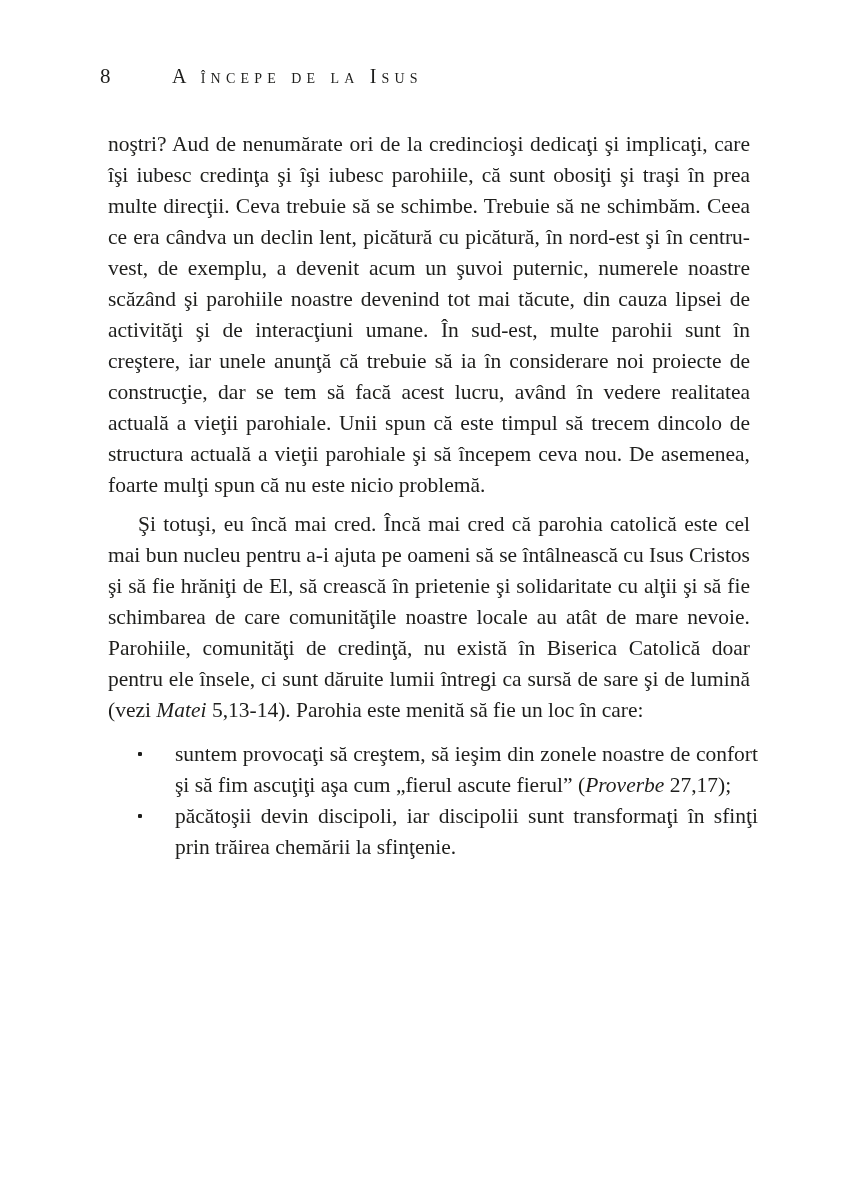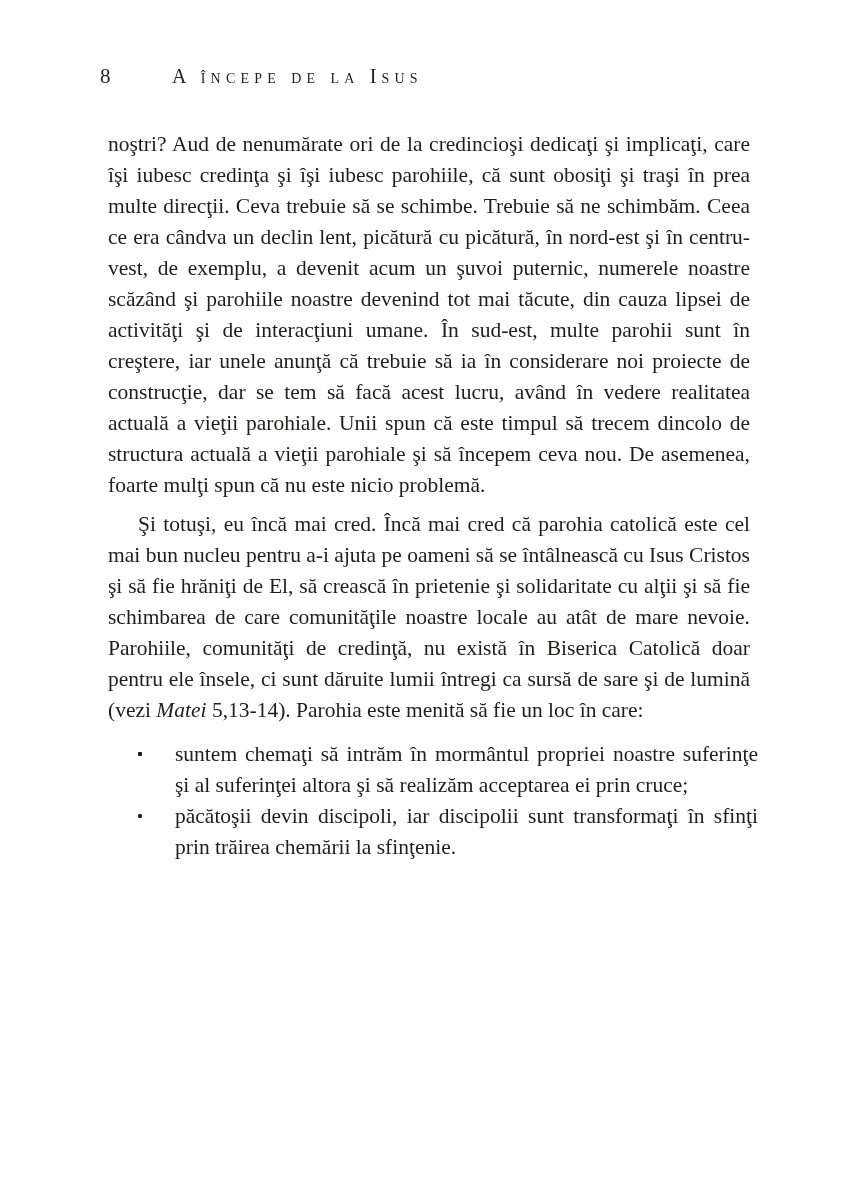--- a/index.html
+++ b/index.html
@@ -92,24 +92,24 @@
 
     <ul class="bullet-list">
       <li class="bullet-item">
         <span class="bullet-marker">•</span>
       </li>
       <li class="bullet-item">
         <span class="bullet-marker">•</span>
       </li>
       <li class="bullet-item">
         <span class="bullet-marker">•</span>
+        <span class="li-text"><span>suntem provocaţi să creştem, să ieşim din zonele noastre de confort şi să fim ascuţiţi aşa cum „fierul ascute fierul” (</span><em>Proverbe</em><span> 27,17);</span></span>
       </li>
       <li class="bullet-item">
         <span class="bullet-marker">•</span>
-        <span class="li-text"><span>suntem chemaţi să intrăm în mormântul propriei noastre suferinţe şi al suferinţei altora şi să realizăm acceptarea ei prin cruce;</span></span>
       </li>
       <li class="bullet-item">
         <span class="bullet-marker">•</span>
       </li>
       <li class="bullet-item">
         <span class="bullet-marker">•</span>
         <span class="li-text"><span>păcătoşii devin discipoli, iar discipolii sunt transformaţi în sfinţi prin trăirea chemării la sfinţenie.</span></span>
       </li>
     </ul>
 

